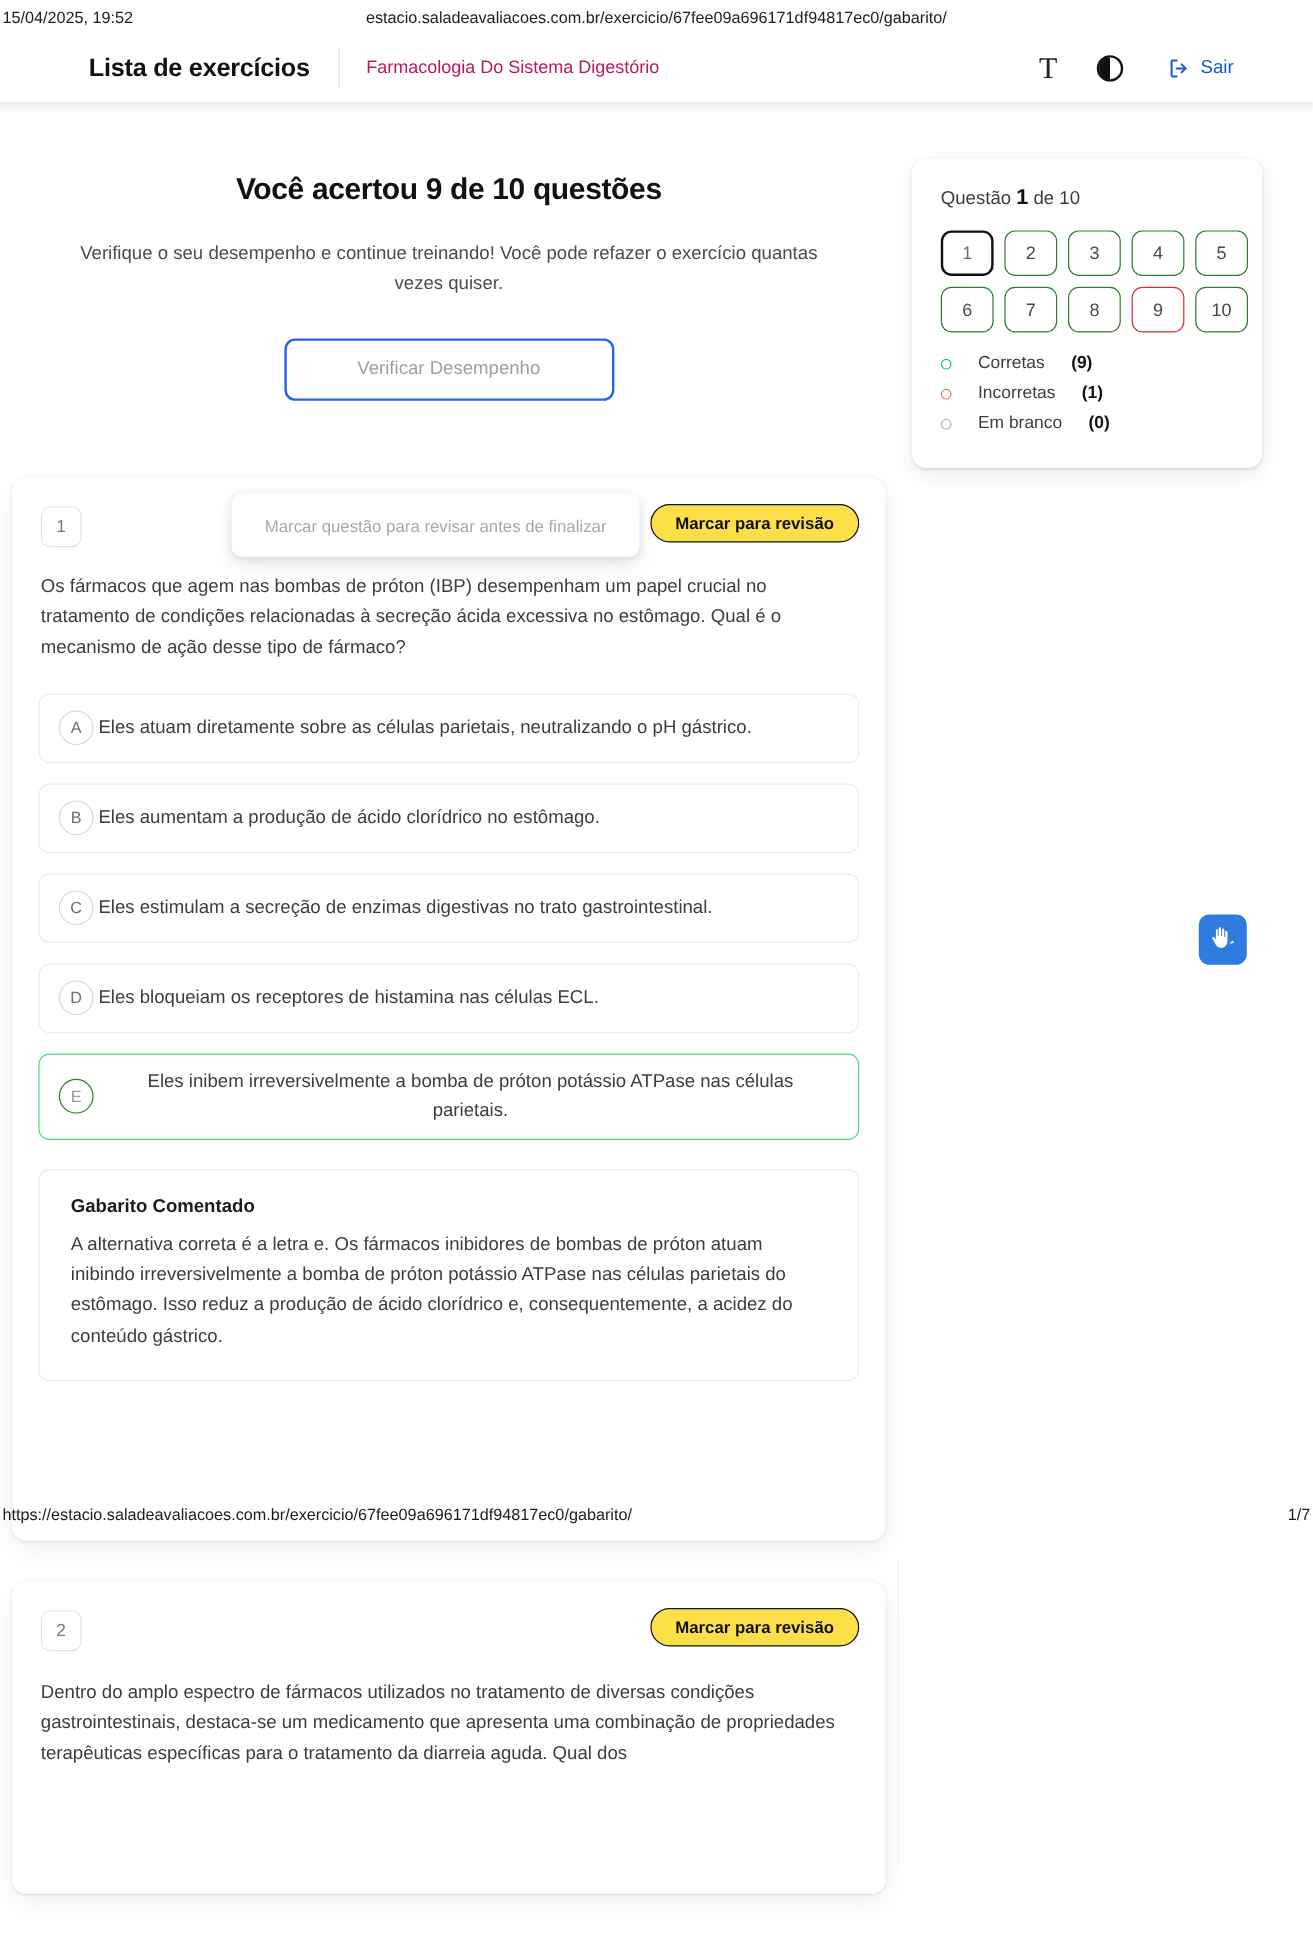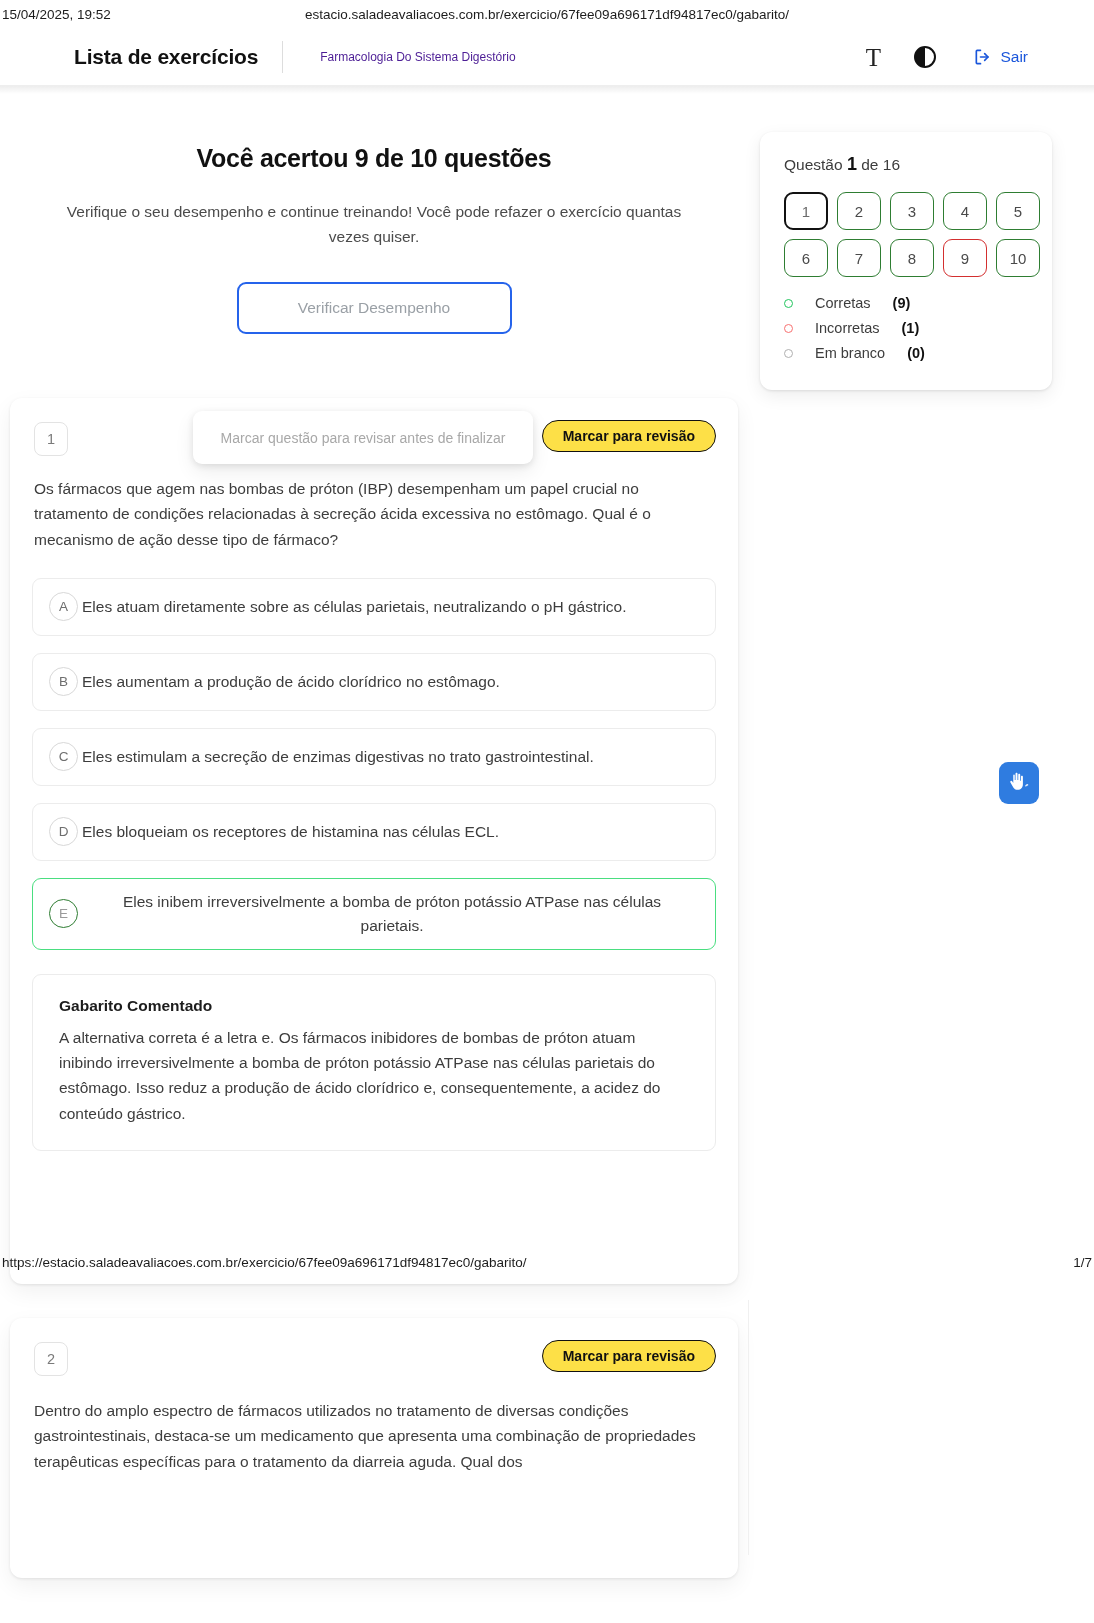--- a/index.html
+++ b/index.html
@@ -52,24 +52,23 @@
     color: #111111;
     white-space: nowrap;
   }
   .hdr-divider {
     width: 1px;
     height: 32px;
     background: #dddddd;
     margin: 0 22px 0 24px;
   }
   .course-name {
-    font-size: 12px;
-    color: #4c1d95;
+    font-size: 15px;
+    color: #be185d;
     white-space: nowrap;
-    margin-left: 15px;
   }
   .hdr-right {
     position: absolute;
     right: 0;
     top: 0;
     height: 58px;
     display: flex;
     align-items: center;
     gap: 0;
   }
@@ -392,21 +391,21 @@
   <div class="summary">
     <h1>Você acertou 9 de 10 questões</h1>
     <p>Verifique o seu desempenho e continue treinando! Você pode refazer o exercício quantas vezes quiser.</p>
     <button class="perf-btn">Verificar Desempenho</button>
   </div>
 
   <div class="qpanel">
     <div class="qpanel-title">
       <span>Questão</span>
       <b>1</b>
-      <span>de 16</span>
+      <span>de 10</span>
     </div>
 
     <div class="qgrid">
       <div class="qbox current">1</div>
       <div class="qbox">2</div>
       <div class="qbox">3</div>
       <div class="qbox">4</div>
       <div class="qbox">5</div>
       <div class="qbox">6</div>
       <div class="qbox">7</div>

